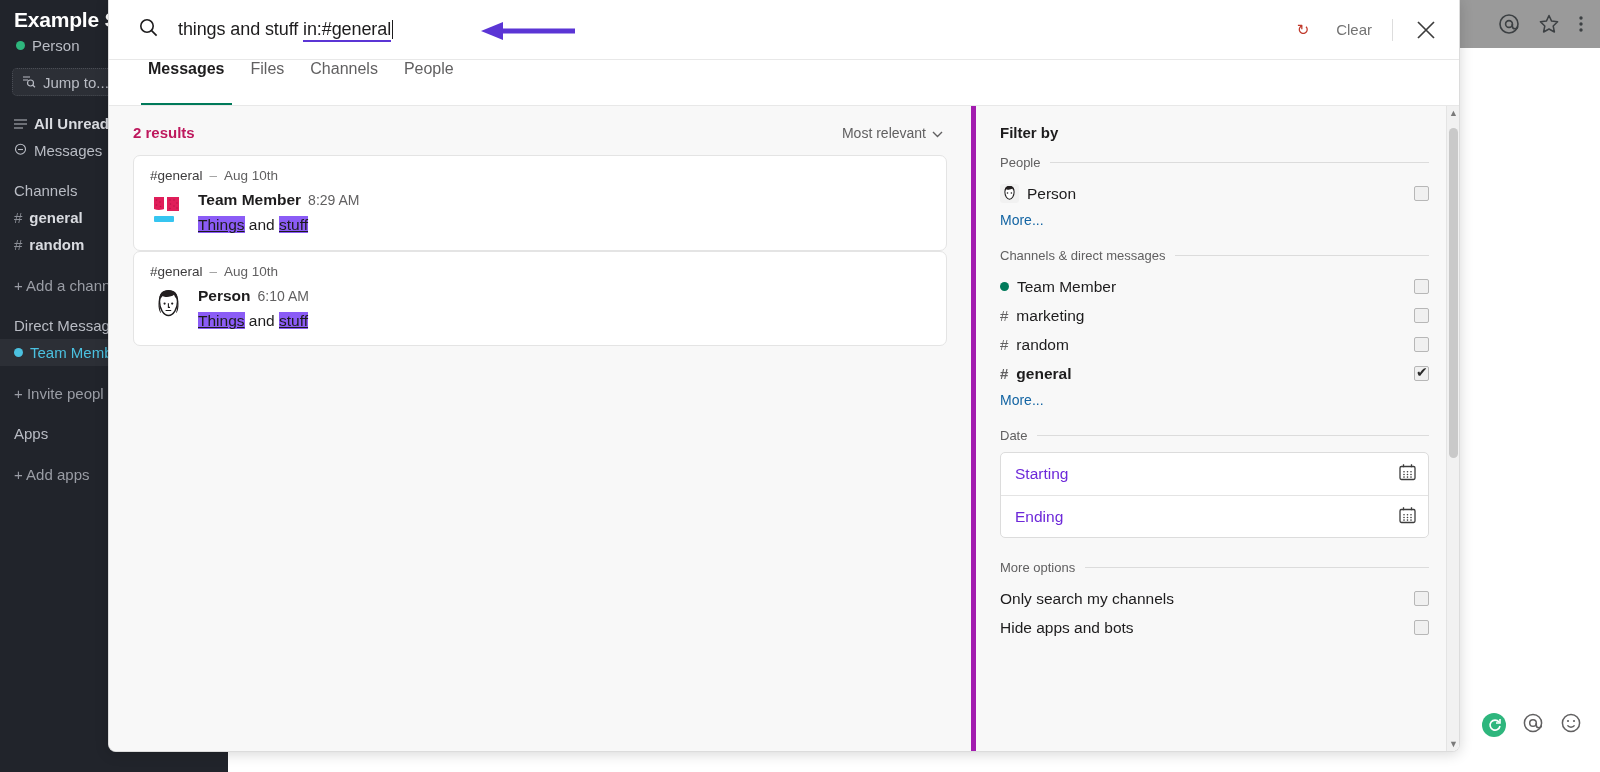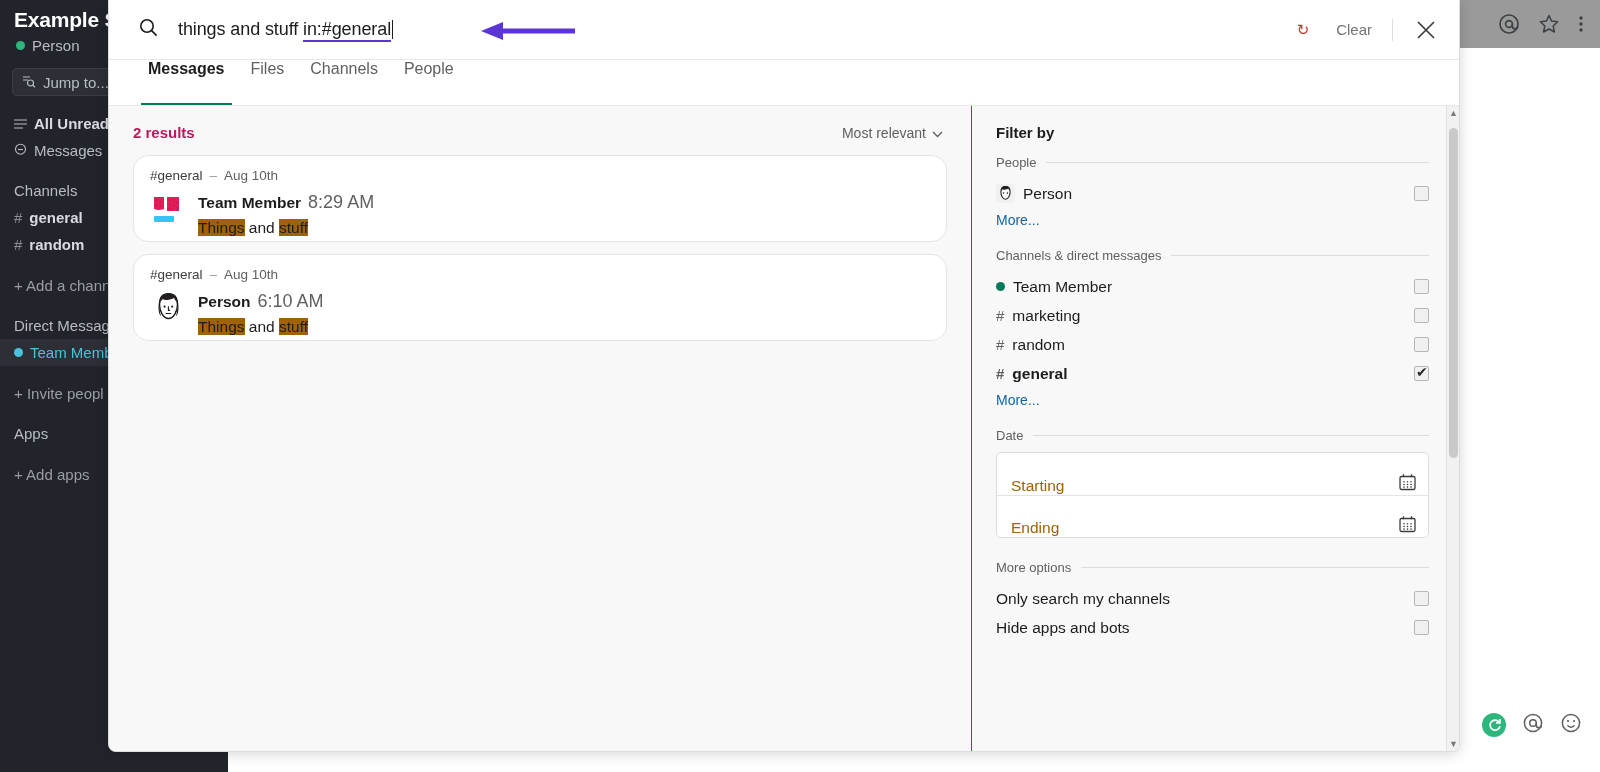--- a/index.html
+++ b/index.html
@@ -140,43 +140,43 @@
     display: flex; align-items: center; justify-content: space-between;
     padding: 0 4px 0 0; margin-bottom: 14px;
   }
   #results-count { font-size: 15px; color: #be185d; font-weight: 600; }
   #sort-select {
     font-size: 14px; color: #616061; display: flex; align-items: center; gap: 6px;
     cursor: pointer;
   }
 
   .result-card {
-    background: #fff; border: 1px solid #e4e4e4; border-radius: 15px;
-    padding: 12px 16px 2px 16px; margin-bottom: 12px;
+    background: #fff; border: 1px solid #e4e4e4; border-radius: 7px;
+    padding: 12px 16px 14px 16px; 
   }
   .result-meta {
     font-size: 13.5px; color: #616061; margin-bottom: 7px;
     display: flex; align-items: baseline; gap: 7px;
   }
   .result-meta .ch { color: #3d3c3d; }
   .result-meta .dash { color: #9a9a9a; }
   .result-main { display: flex; gap: 11px; }
   .avatar { width: 37px; height: 37px; border-radius: 4px; flex: none; overflow: hidden; }
   .result-lines { flex: 1; min-width: 0; }
   .result-author {
     font-size: 15.5px; font-weight: bold; color: #1d1c1d;
     display: flex; align-items: baseline; gap: 7px; line-height: 1.35;
   }
-  .result-time { font-size: 18px; font-weight: normal; color: #616061; }
+  .result-time { font-size: 14px; font-weight: normal; color: #616061; }
   .result-text { font-size: 15.5px; color: #1d1c1d; margin-top: 3px; line-height: 1.4; }
-  .hl { background: #a16207; }
+  .hl { background: #8b5cf6; text-decoration: underline; }
 
   
   #filter-col {
-    flex: 1; padding: 18px 30px 0 24px; border-left: 1px solid #a21caf;
+    flex: 1; padding: 18px 30px 0 24px; border-left: 5px solid #a21caf;
     background: #f8f8f8; overflow: hidden; position: relative;
   }
   #filter-title { font-size: 15px; color: #1d1c1d; font-weight: 600; margin-bottom: 14px; }
   .fgroup { margin-bottom: 2px; }
   .fgroup-head {
     display: flex; align-items: center; gap: 10px; margin-bottom: 9px;
   }
   .fgroup-head .lbl { font-size: 13px; color: #616061; white-space: nowrap; }
   .fgroup-head .rule { flex: 1; height: 1px; background: #dcdcdc; }
   .frow {
@@ -198,22 +198,22 @@
   }
   .more-link {
     font-size: 14px; color: #1264a3; margin: 4px 0 18px 0; cursor: pointer;
     display: inline-block;
   }
   .date-box {
     border: 1px solid #dcdcdc; border-radius: 5px; background: #fff;
     overflow: hidden; margin-bottom: 22px; margin-top: 2px;
   }
   .date-field {
-    height: 42px; display: flex; align-items: flex-end; justify-content: space-between;
-    padding: 0 12px 0 14px; font-size: 15.5px; color: #a16207;
+    height: 42px; display: flex; align-items: center; justify-content: space-between;
+    padding: 0 12px 0 14px; font-size: 15.5px; color: #6d28d9;
   }
   .date-field + .date-field { border-top: 1px solid #e4e4e4; }
 
   
   #modal-scroll {
     position: absolute; right: 0; top: 0; bottom: 0; width: 13px;
     background: #f1f1f1; border-left: 1px solid #e4e4e4;
   }
   #scroll-thumb {
     position: absolute; left: 2px; top: 22px; width: 9px; height: 330px;

